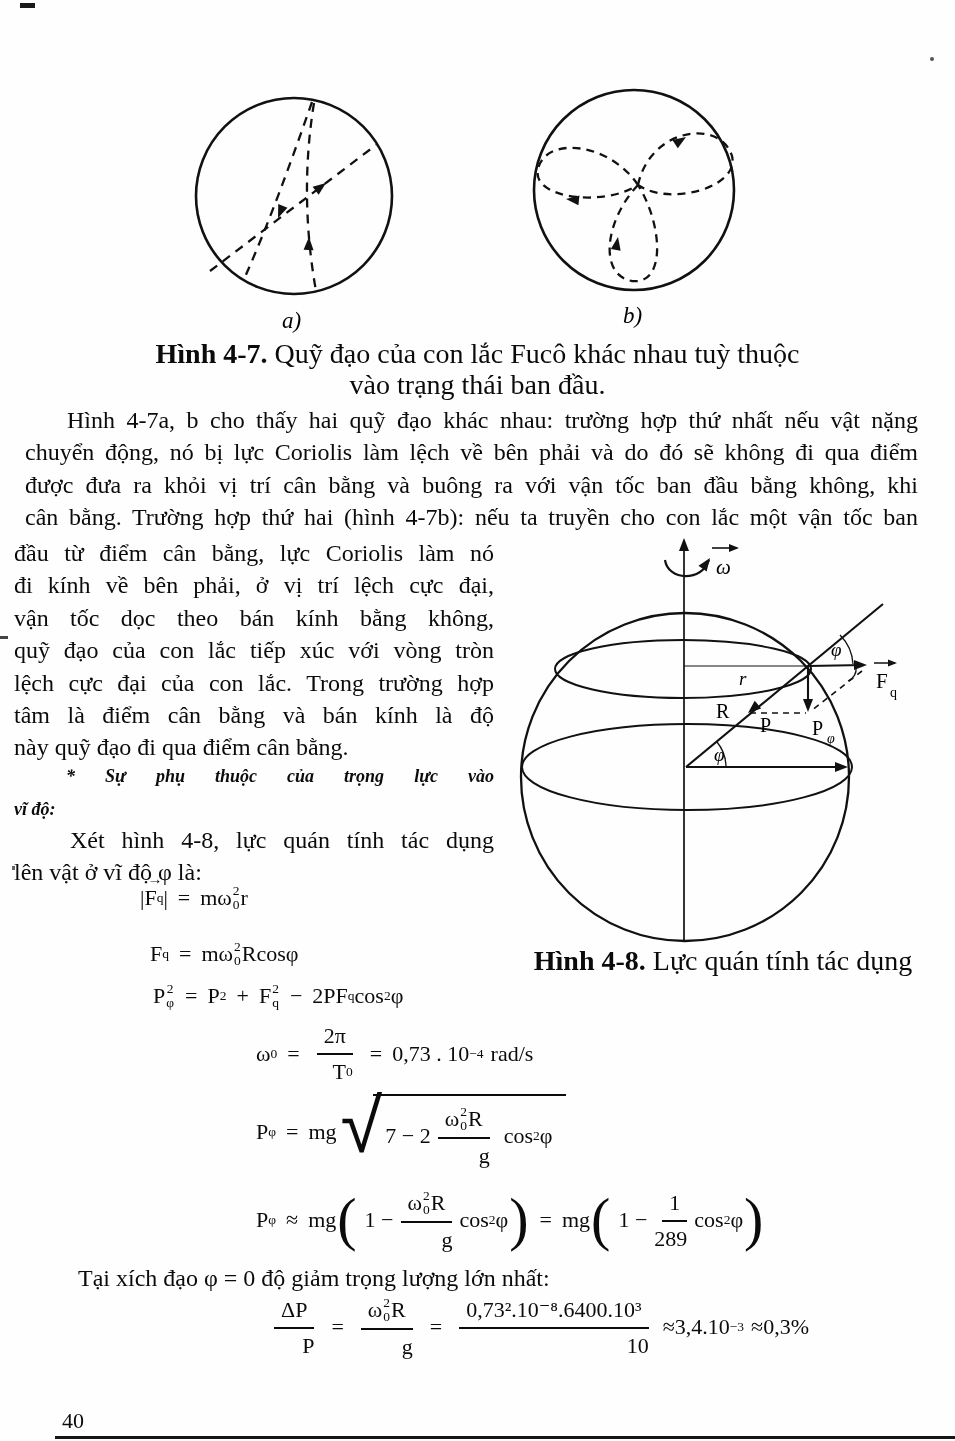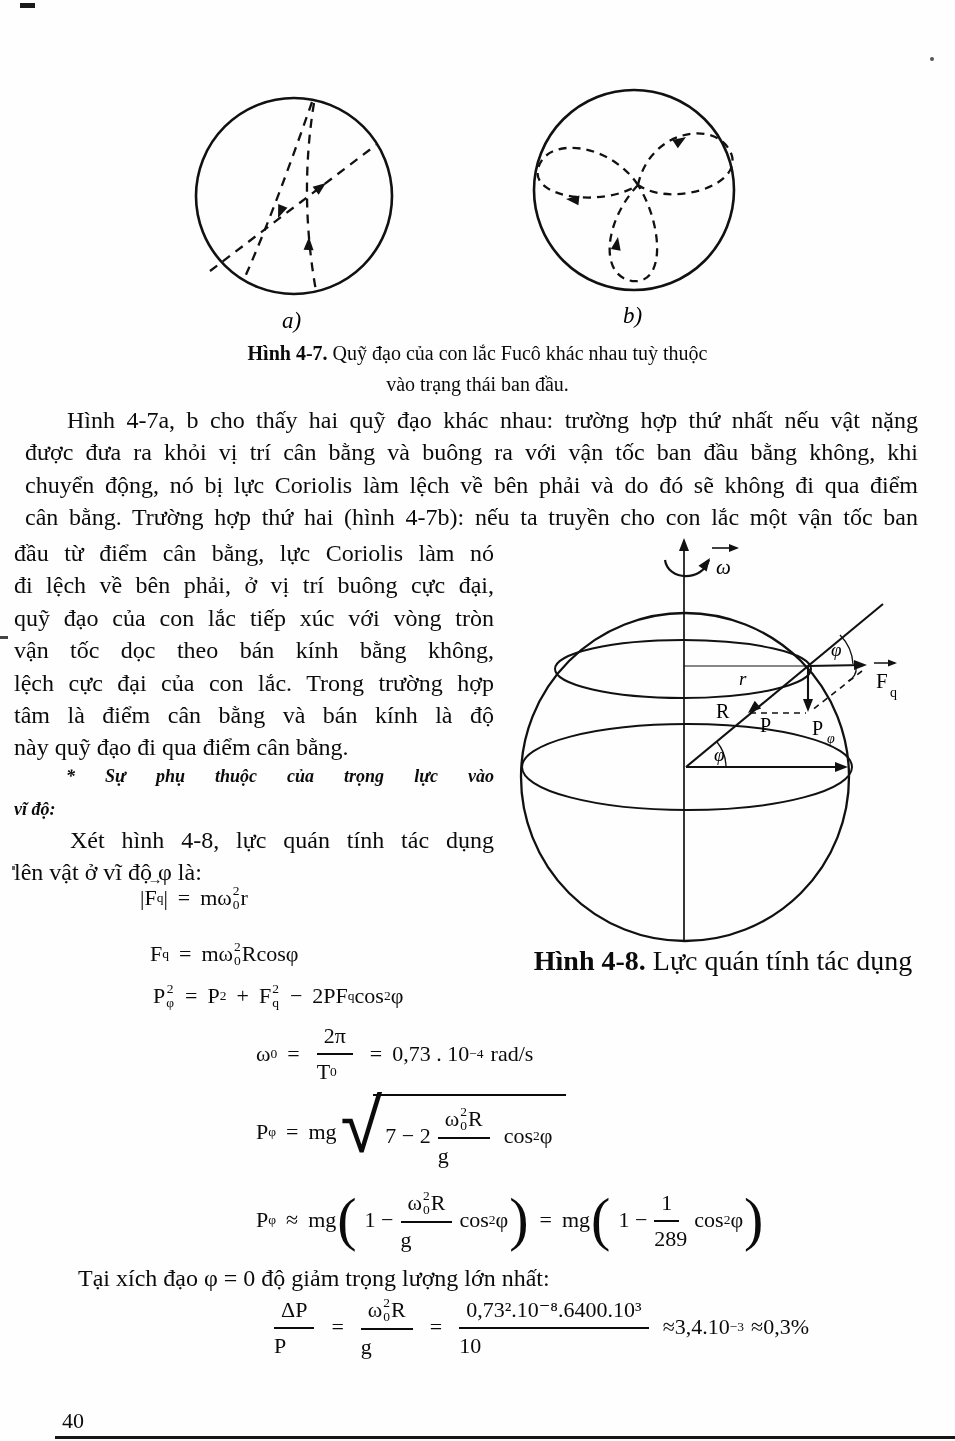--- a/index.html
+++ b/index.html
@@ -2,31 +2,31 @@
 <html><head>
 <meta charset="utf-8">
 <style>
   html,body{margin:0;padding:0;background:#888}
   .page{position:relative;width:955px;height:1441px;margin:0 auto;background:#fefefe;
         font-family:"Liberation Serif","DejaVu Serif",serif;color:#0b0b0b;overflow:hidden}
   svg text{font-family:"Liberation Serif","DejaVu Serif",serif}
   .abs{position:absolute}
   .jline{text-align:justify;text-align-last:justify}
   .para{font-size:24px;line-height:32.4px}
-  .caption{font-size:20px;text-align:center;line-height:31px}
+  .caption{font-size:28px;text-align:center;line-height:31px}
   .b{font-weight:bold}
   .bi{font-weight:bold;font-style:italic}
   .eq{position:absolute;font-size:22px;white-space:nowrap;display:flex;align-items:center}
   .eq .op{margin:0 10px}
   .eq .gap{margin-left:7px}
   .eq sub{font-size:13.5px;line-height:0;vertical-align:-6px}
   .eq sup{font-size:13.5px;line-height:0;vertical-align:9px}
   .ss{display:inline-flex;flex-direction:column;align-items:center;font-size:13.5px;
       line-height:1.02;vertical-align:-8px;margin:0 1px}
-  .frac{display:inline-flex;flex-direction:column;align-items:flex-start;vertical-align:middle;
+  .frac{display:inline-flex;flex-direction:column;align-items:flex-end;vertical-align:middle;
         margin:0 7px;text-align:center}
   .frac .num{padding:1px 7px 4px;border-bottom:2px solid #0b0b0b;display:inline-flex;align-items:center}
   .frac .den{padding-top:4px;display:inline-flex;align-items:center}
   .vec{position:relative;display:inline-block}
   .vec .vec-ar{position:absolute;top:-13px;left:3px;font-size:15px;line-height:1}
   .sqrt{display:inline-flex;align-items:flex-start;margin-left:4px}
   .sqsign{font-family:"DejaVu Sans",sans-serif;font-weight:100;font-size:76px;line-height:.92;
           margin-right:-9px;transform:translateY(-3px)}
   .sqrad{border-top:2.5px solid #0b0b0b;padding:8px 14px 2px 12px;display:inline-flex;align-items:center}
   .bp{font-size:58px;line-height:0;font-weight:300;display:inline-block;vertical-align:middle;
@@ -68,30 +68,30 @@
     <text x="453" y="238" font-size="23" font-style="italic">b)</text>
   </svg>
 
   <div class="abs caption" style="left:150px;top:338px;width:655px">
     <div><span class="b">Hình 4-7.</span><span> Quỹ đạo của con lắc Fucô khác nhau tuỳ thuộc</span></div>
     <div>vào trạng thái ban đầu.</div>
   </div>
 
   <div class="abs para" style="left:25px;top:404px;width:893px">
     <div class="jline" style="text-indent:42px">Hình 4-7a, b cho thấy hai quỹ đạo khác nhau: trường hợp thứ nhất nếu vật nặng</div>
+    <div class="jline">chuyển động, nó bị lực Coriolis làm lệch về bên phải và do đó sẽ không đi qua điểm</div>
     <div class="jline">được đưa ra khỏi vị trí cân bằng và buông ra với vận tốc ban đầu bằng không, khi</div>
-    <div class="jline">chuyển động, nó bị lực Coriolis làm lệch về bên phải và do đó sẽ không đi qua điểm</div>
     <div class="jline">cân bằng. Trường hợp thứ hai (hình 4-7b): nếu ta truyền cho con lắc một vận tốc ban</div>
   </div>
 
   <div class="abs para" style="left:14px;top:537px;width:480px">
     <div class="jline">đầu từ điểm cân bằng, lực Coriolis làm nó</div>
-    <div class="jline">đi lệch về bên phải, ở vị trí buông cực đại,</div>
+    <div class="jline">đi kính về bên phải, ở vị trí lệch cực đại,</div>
+    <div class="jline">vận tốc dọc theo bán kính bằng không,</div>
     <div class="jline">quỹ đạo của con lắc tiếp xúc với vòng tròn</div>
-    <div class="jline">vận tốc dọc theo bán kính bằng không,</div>
     <div class="jline">lệch cực đại của con lắc. Trong trường hợp</div>
     <div class="jline">tâm là điểm cân bằng và bán kính là độ</div>
     <div>này quỹ đạo đi qua điểm cân bằng.</div>
   </div>
 
   <div class="abs bi" style="left:14px;top:760px;width:480px;font-size:18px;line-height:33px">
     <div class="jline" style="text-indent:52px">* Sự phụ thuộc của trọng lực vào</div>
     <div>vĩ độ:</div>
   </div>
 

